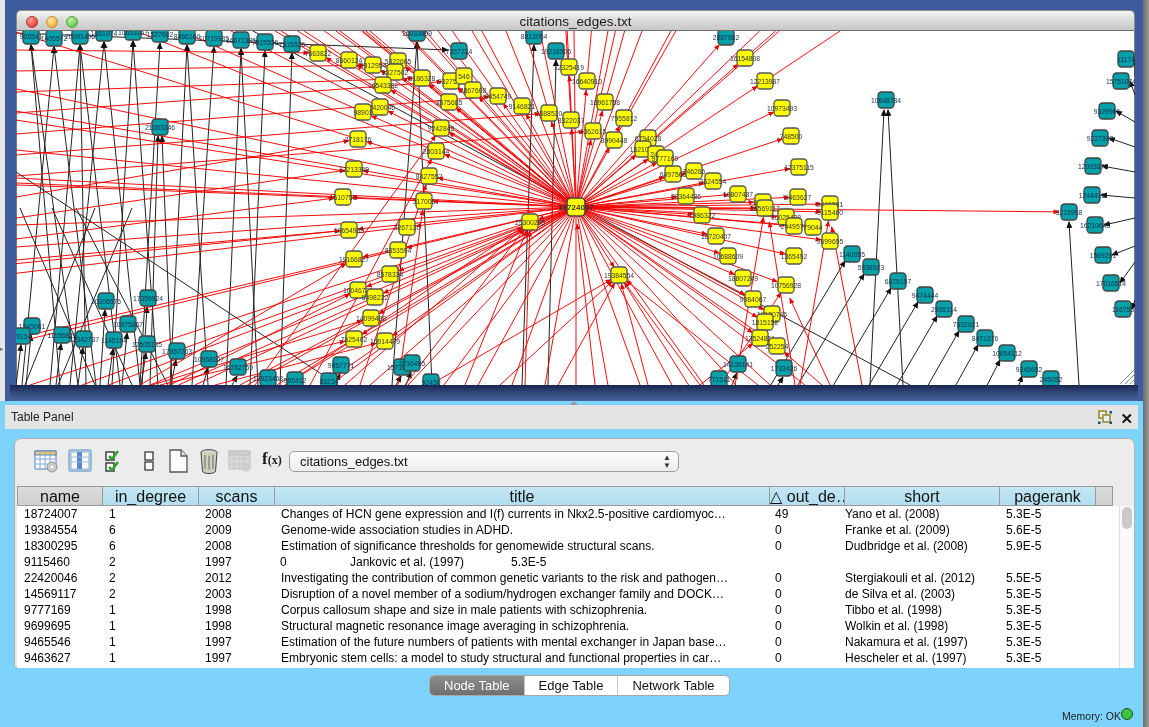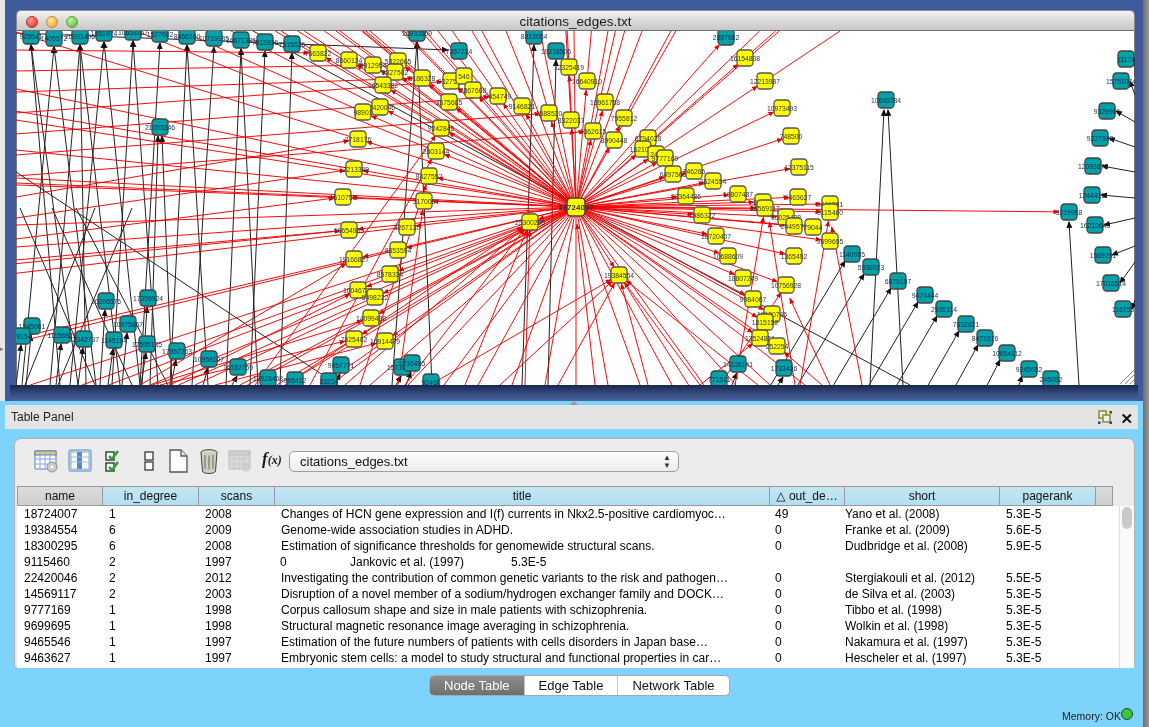--- a/index.html
+++ b/index.html
@@ -15,21 +15,21 @@
 .shadow{position:absolute;left:10px;top:385px;width:1128px;height:16px;background:linear-gradient(#17264e,#2e4373 40%,#47659f)}
 .collapse{position:absolute;left:0px;top:344px;width:5px;height:10px;color:#777;font-size:7px;line-height:10px}
 .tpanel{position:absolute;left:0;top:401px;width:1143px;height:326px;background:#7dd3fc}
 .tphead{position:absolute;left:5px;top:4px;width:1133px;height:24px;background:#e4e4e4;font-size:12px;color:#222;line-height:24px;padding-left:6px}
 .ficon{position:absolute;right:26px;top:5px;width:14px;height:14px}
 .xicon{position:absolute;right:5px;top:2px;font-size:15px;color:#111;font-weight:bold}
 .toolpanel{position:absolute;left:14px;top:37px;width:1121px;height:230px;background:#ececec;border:1px solid #b0b0b0;border-radius:7px 7px 3px 3px}
 .toolbar{position:absolute;left:0;top:0;width:100%;height:42px}
 .combo{position:absolute;left:274px;top:12px;width:390px;height:21px;background:linear-gradient(#fdfdfd,#ececec);border:1px solid #9f9f9f;border-radius:5px;font-size:13px;color:#111;line-height:19px;padding-left:10px}
 .combo .arr{position:absolute;right:7px;top:2px;font-size:8px;color:#333;line-height:8px}
-.thead{position:absolute;left:2px;top:47px;width:1102px;height:20px;display:flex;font-size:12px;color:#111}
+.thead{position:absolute;left:2px;top:47px;width:1102px;height:20px;display:flex;font-size:16px;color:#111}
 .thead div{border:1px solid #9a9a9a;border-left:none;background:linear-gradient(#c3e6f3,#b2dff0);text-align:center;line-height:19px;overflow:hidden;white-space:nowrap}
 .thead .h0{border-left:1px solid #9a9a9a;background:linear-gradient(#dcdcdc,#cfcfcf)}
 .tbody{position:absolute;left:2px;top:67px;width:1102px;height:162px;background:#fff;font-size:12px;color:#000}
 .tr{display:flex;height:16px;line-height:16px;white-space:nowrap}
 .tr div{overflow:hidden}
 .c0{width:86px;padding-left:7px}.c1{width:96px;padding-left:6px}.c2{width:76px;padding-left:6px}
 .c3{width:495px;padding-left:6px}.c4{width:75px;padding-left:5px}.c5{width:155px;text-align:left}
 .c6{width:96px;padding-left:6px}
 .vsb{position:absolute;left:1104px;top:67px;width:15px;height:162px;background:#fafafa;border-left:1px solid #ddd}
 .vsb .thumb{position:absolute;left:2px;top:1px;width:10px;height:22px;background:#c9c9c9;border-radius:5px}
@@ -664,21 +664,21 @@
           <ellipse cx="13" cy="4.5" rx="8" ry="2.8" fill="#d8d8c8" stroke="#444"></ellipse>
           <path d="M5 4.5 L6.5 23 a6.5 2.5 0 0 0 13 0 L21 4.5" fill="#cfcfbc" stroke="#444"></path>
           <path d="M9 7v14M13 7.5v14M17 7v14" stroke="#666"></path>
         </svg>
       <svg class="icon" style="left:212px" viewBox="0 0 26 26" opacity="0.55">
           <rect x="2" y="3" width="21" height="18" rx="1" fill="#cccccc" stroke="#999"></rect>
           <rect x="2" y="3" width="21" height="4" fill="#bbb" stroke="#999"></rect>
           <path d="M7 3v18M12 3v18M17 3v18M2 11h21M2 16h21" stroke="#aaa" fill="none"></path>
           <circle cx="19" cy="19" r="4.5" fill="#b5b5b5"></circle>
         </svg>
-      <span style="position:absolute;left:247px;top:10px;font-size:17px;font-style:italic;font-weight:bold;color:#1a1a1a;font-family:'Liberation Serif',serif">f<span style="font-size:12px">(x)</span></span>
+      <span style="position:absolute;left:247px;top:10px;font-size:17px;font-weight:bold;color:#1a1a1a;font-family:'Liberation Serif',serif">f<span style="font-size:12px">(x)</span></span>
       <div class="combo">citations_edges.txt<span class="arr">▲<br>▼</span></div>
     </div>
     <div class="thead">
       <div class="h0" style="width:86px">name</div>
         <div style="width:96px">in_degree</div>
         <div style="width:76px">scans</div>
         <div style="width:495px">title</div>
         <div style="width:75px">△ out_de…</div>
         <div style="width:155px">short</div>
         <div style="width:96px">pagerank</div>
@@ -753,21 +753,21 @@
           <div class="c2">1998</div>
           <div class="c3">Structural magnetic resonance image averaging in schizophrenia.</div>
           <div class="c4">0</div>
           <div class="c5">Wolkin et al. (1998)</div>
           <div class="c6">5.3E-5</div>
         </div>
         <div class="tr">
           <div class="c0">9465546</div>
           <div class="c1">1</div>
           <div class="c2">1997</div>
-          <div class="c3">Estimation of the future numbers of patients with cells disorders in Japan base…</div>
+          <div class="c3">Estimation of the future numbers of patients with mental exchanger in Japan base…</div>
           <div class="c4">0</div>
           <div class="c5">Nakamura et al. (1997)</div>
           <div class="c6">5.3E-5</div>
         </div>
         <div class="tr">
           <div class="c0">9463627</div>
           <div class="c1">1</div>
           <div class="c2">1997</div>
           <div class="c3">Embryonic stem cells: a model to study structural and functional properties in car…</div>
           <div class="c4">0</div>

